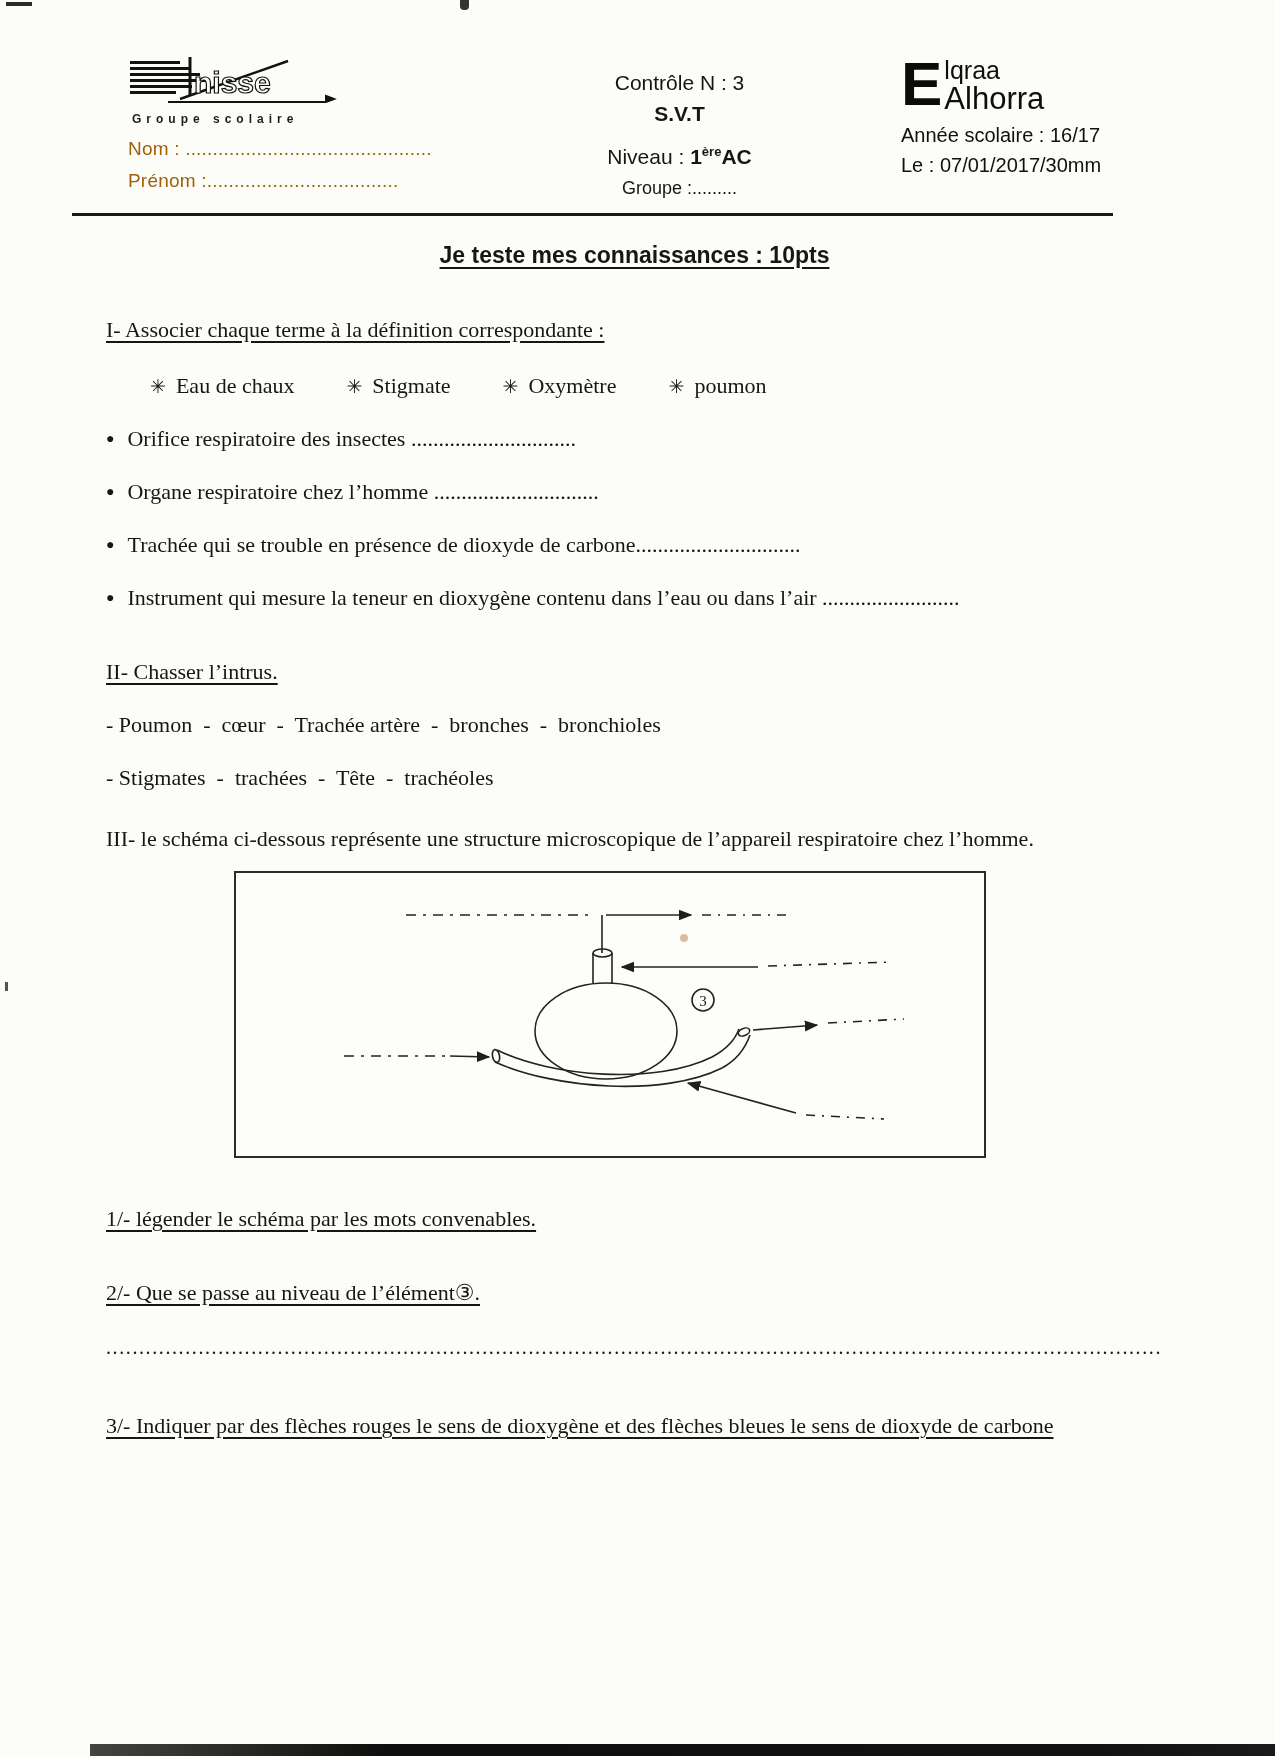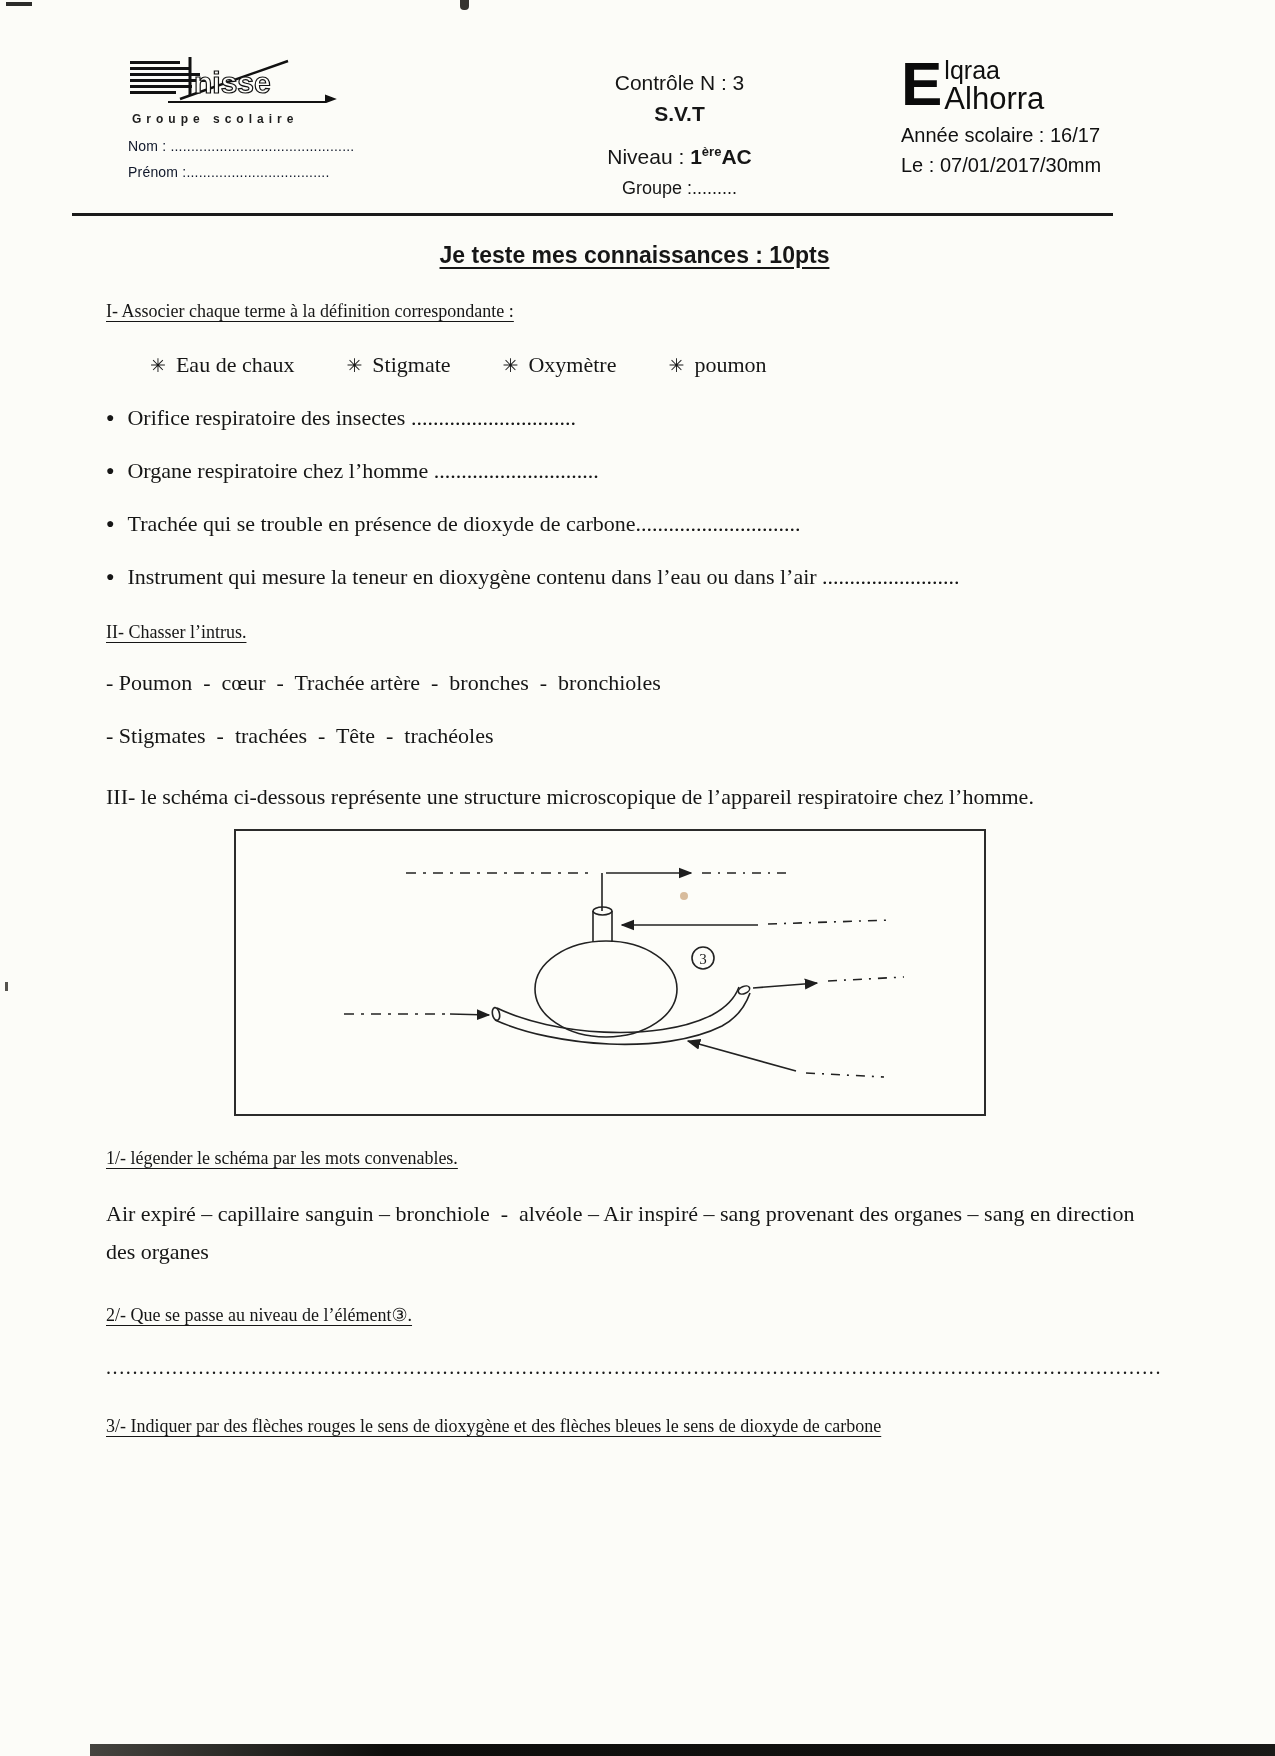--- a/index.html
+++ b/index.html
@@ -3,42 +3,42 @@
 <meta charset="utf-8">
 <style>
   *{box-sizing:border-box;}
   body{margin:0;background:#d9d9d5;font-family:"Liberation Serif",serif;}
   .page{width:1275px;height:1756px;margin:0 auto;background:#fcfcf8;position:relative;overflow:hidden;color:#161616;}
 
   
   .header{display:flex;justify-content:space-between;padding:55px 74px 0 128px;font-family:"Liberation Sans",sans-serif;}
   .h-left{width:330px;}
   .logo-sub{font-size:12px;font-weight:bold;letter-spacing:5px;color:#1d1d1d;margin:1px 0 12px 4px;}
-  .field-line{font-size:14px;color:#0f172a;margin-top:10px;letter-spacing:.2px;}
+  .field-line{font-size:19px;color:#a16207;margin-top:10px;letter-spacing:.2px;}
   .h-center{width:240px;text-align:center;padding-top:16px;}
   .hc-controle{font-size:21px;}
   .hc-subject{font-size:21px;font-weight:bold;margin-top:7px;}
   .hc-niveau{font-size:21px;margin-top:18px;}
   .hc-niveau .bld{font-weight:bold;}
   .hc-niveau sup{font-size:13px;font-weight:bold;}
   .hc-groupe{font-size:18px;margin-top:9px;}
   .h-right{width:300px;padding-top:2px;}
   .logo-right{display:flex;align-items:flex-start;margin-bottom:10px;}
   .logo-E{font-size:62px;line-height:.88;font-weight:bold;color:#0b0b0b;letter-spacing:-2px;}
   .logo-right-text{margin-left:4px;}
   .logo-line1{font-size:25px;color:#0e0e0e;line-height:1.05;}
   .logo-line2{font-size:31px;color:#0e0e0e;line-height:1.0;}
   .h-right .meta{font-size:20px;margin-top:7px;color:#101010;}
 
   .divider{border-top:3px solid #1a1a1a;margin:14px 162px 0 72px;}
 
   
   .main{padding:0 112px 0 106px;}
   .title{font-family:"Liberation Sans",sans-serif;font-weight:bold;font-size:23px;text-align:center;text-decoration:underline;text-underline-offset:4px;margin-top:26px;}
-  .heading{font-size:18px;text-decoration:underline;text-underline-offset:4px;margin-top:32px;}
+  .heading{font-size:22px;text-decoration:underline;text-underline-offset:4px;margin-top:48px;}
   .terms{display:flex;gap:52px;margin:30px 0 0 44px;font-size:22px;}
   .term .star{margin-right:10px;font-size:19px;}
   .bullet-item{display:flex;align-items:baseline;margin-top:27px;font-size:22px;}
   .bullet-item .bullet{font-size:14px;margin-right:13px;position:relative;top:-3px;}
   .plain-line{font-size:22px;margin-top:27px;white-space:pre-wrap;}
   .para{font-size:22px;margin-top:32px;line-height:1.45;}
   .diagram-box{width:752px;height:287px;border:2px solid #2b2b2b;margin:16px 0 0 128px;background:#fdfdf9;}
   .qwords{font-size:22px;margin-top:26px;line-height:1.75;white-space:pre-wrap;}
   .answer-dots{font-size:20px;margin-top:30px;letter-spacing:1.6px;white-space:nowrap;overflow:hidden;color:#1c1c1c;}
   .q3{line-height:1.7;}
@@ -174,21 +174,20 @@
           <line x1="570" y1="242" x2="648" y2="246" stroke-dasharray="9 7 2 7"></line>
 
           <circle cx="467" cy="127" r="11"></circle>
         </g>
         <text x="467" y="132.5" text-anchor="middle" font-size="15" font-family="Liberation Serif, serif" fill="#1c1c1c">3</text>
         <circle cx="448" cy="65" r="4" fill="#c49a6c" opacity="0.65"></circle>
       </svg>
     </div>
 
     <div class="heading">1/- légender le schéma par les mots convenables.</div>
-    <div class="qwords">Air expiré – capillaire sanguin – bronchiole  -  alvéole – Air inspiré – sang provenant des organes – sang en direction des organes</div>
 
     <div class="heading">2/- Que se passe au niveau de l’élément③.</div>
     <div class="answer-dots">....................................................................................................................................................................................</div>
 
     <div class="heading q3">3/- Indiquer par des flèches rouges le sens de dioxygène et des flèches bleues le sens de dioxyde de carbone</div>
   </main>
 
   <div class="scan-bottom"></div>
 </div>
 

